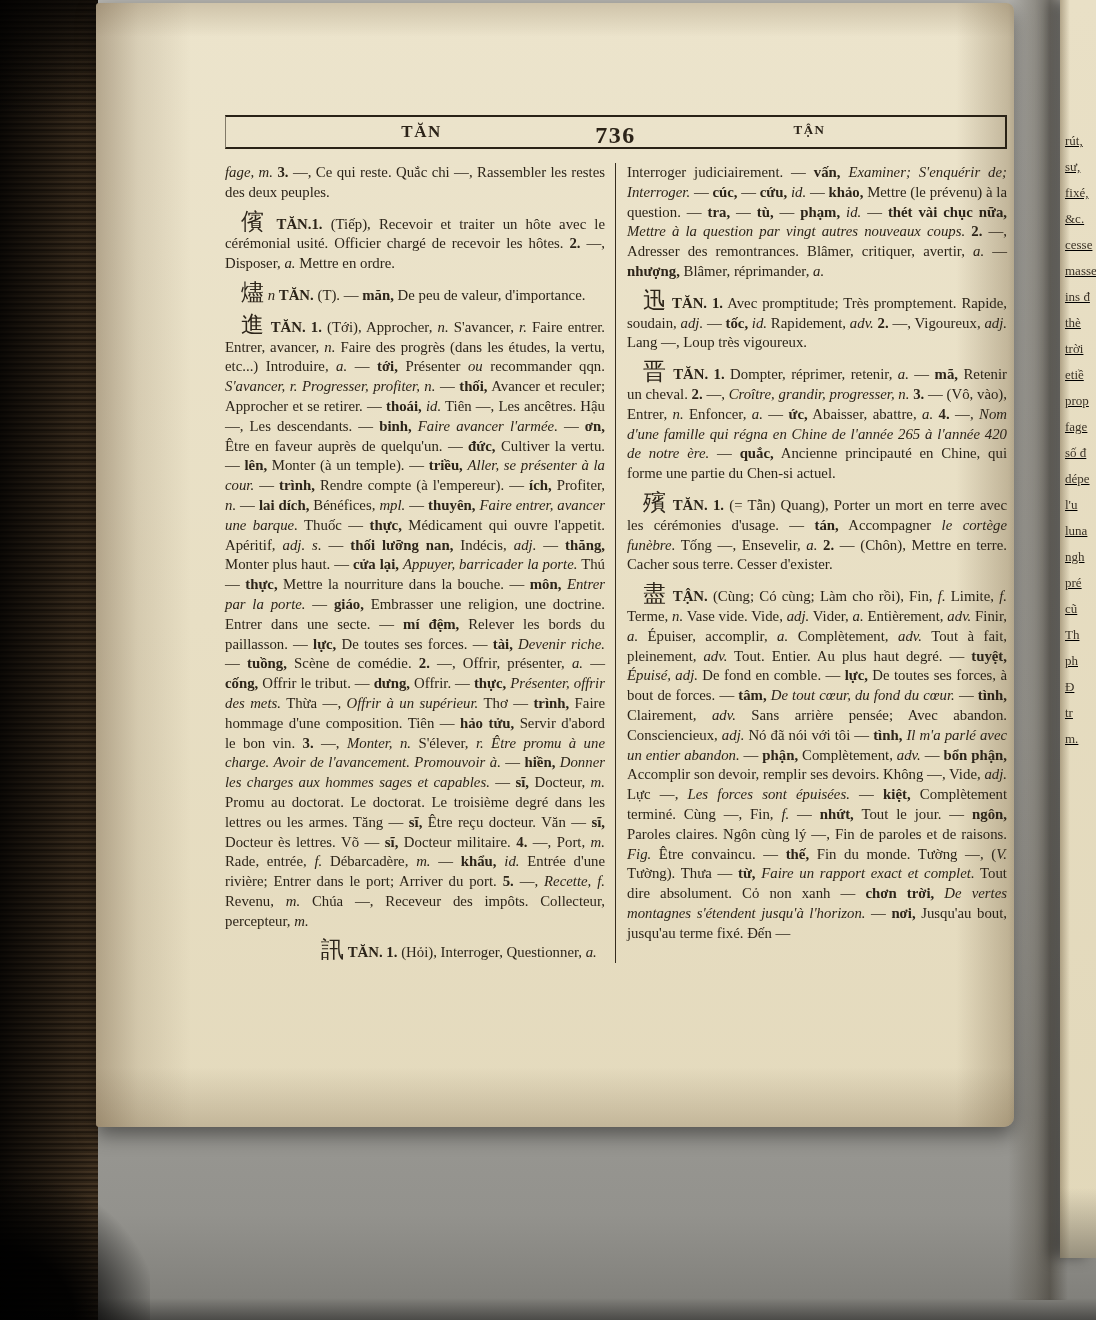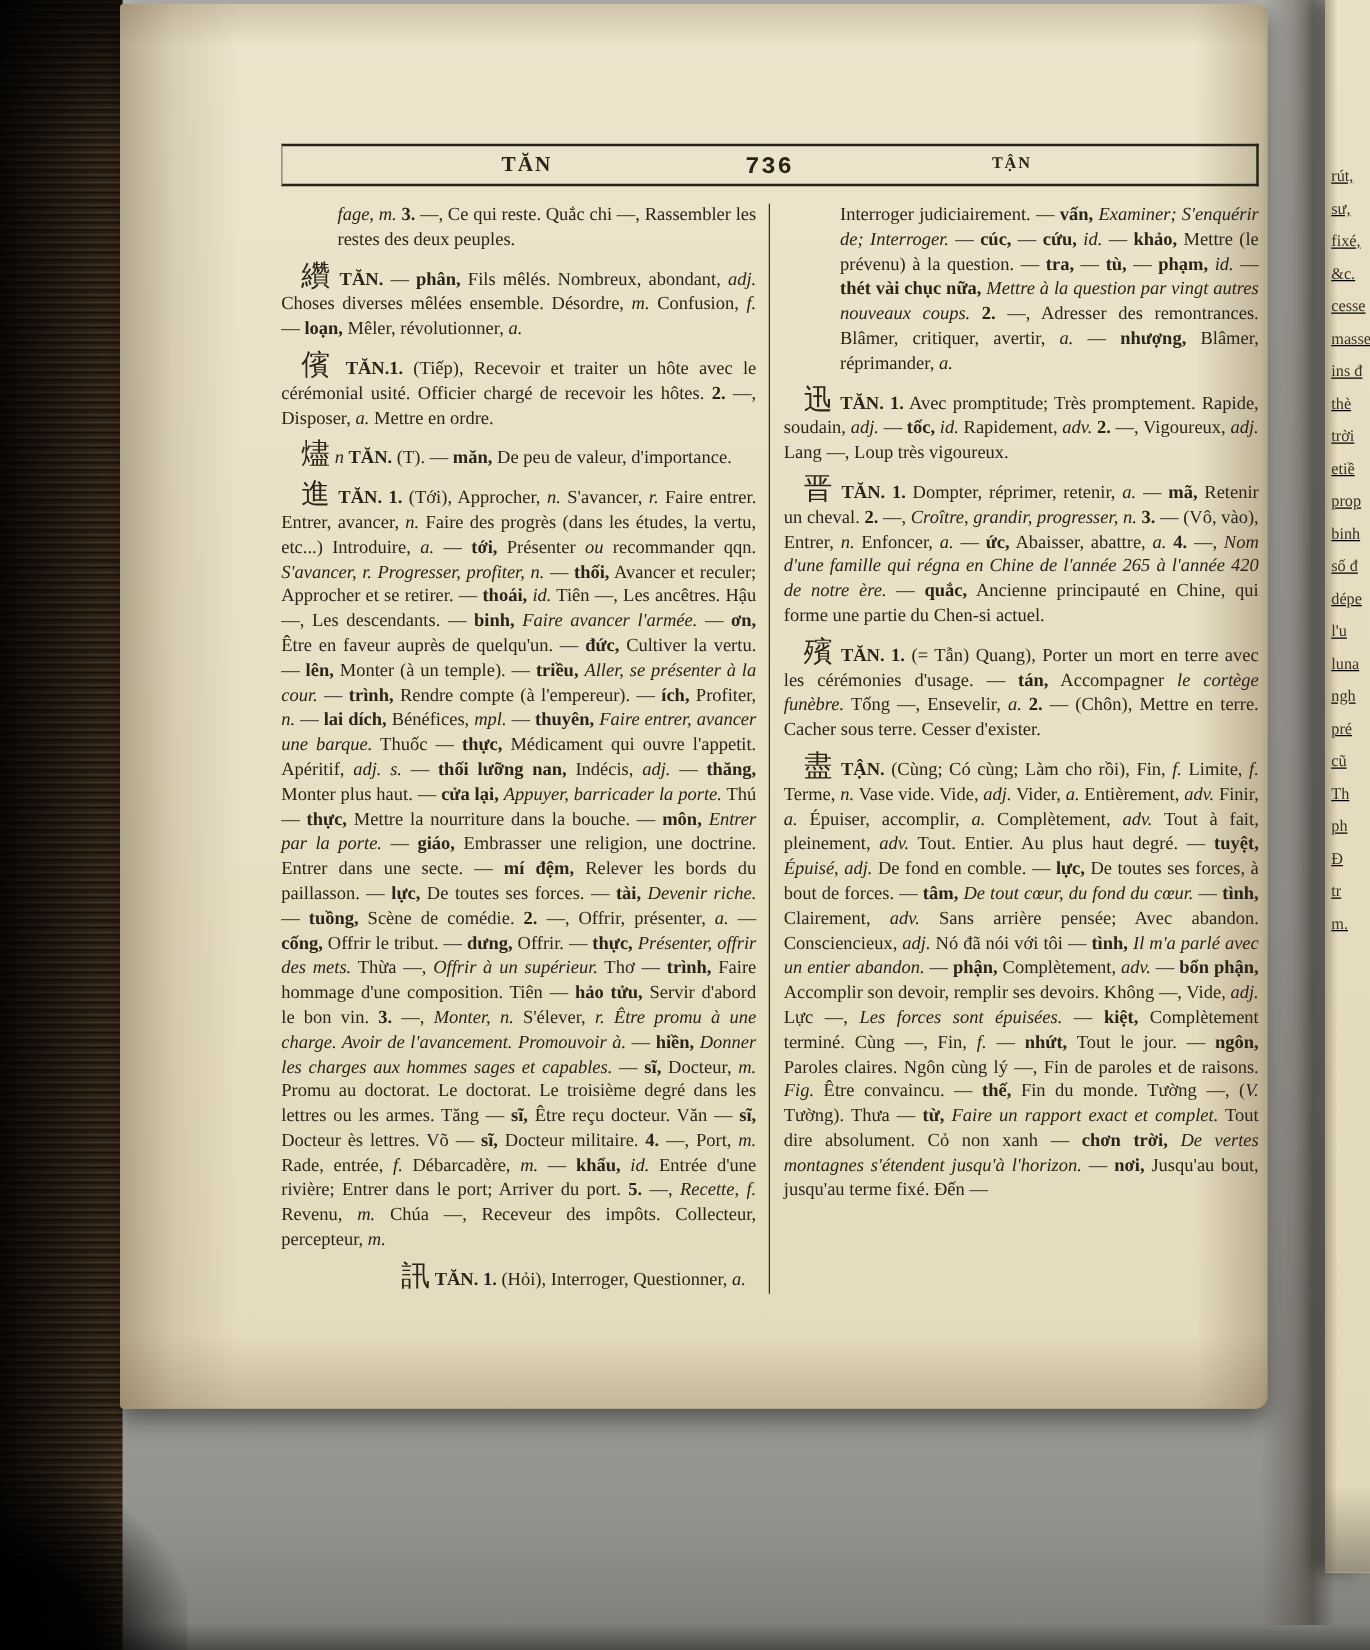--- a/index.html
+++ b/index.html
@@ -43,30 +43,30 @@
 
   .content{position:absolute;left:129px;top:112px;width:782px;color:var(--ink);}
 
   
   .header-band{position:relative;height:34px;box-sizing:border-box;
     border-top:2px solid #292216;border-bottom:2px solid #292216;
     border-right:2px solid #292216;border-left:1px solid rgba(41,34,22,.55);}
   .header-band span{position:absolute;top:5px;font-weight:bold;letter-spacing:1.5px;}
   .hw-left{left:0;width:391px;text-align:center;font-size:17px;}
   .hw-right{right:0;width:391px;text-align:center;font-size:13px;}
-  .pn{left:0;width:100%;text-align:center;font-size:19px;letter-spacing:2px;font-family:Liberation Mono, monospace;}
+  .pn{left:0;width:100%;text-align:center;font-size:24px;letter-spacing:2px;}
 
   
   .cols{display:flex;margin-top:14px;align-items:stretch;}
   .col{width:380px;box-sizing:content-box;font-size:14.8px;line-height:19.8px;
     text-align:justify;color:var(--ink);}
   .col-left{padding-right:10px;}
   .col-right{padding-left:11px;border-left:1.5px solid #352c1f;}
   .para{margin:0;text-indent:16px;}
-  .para.cont{text-indent:0;margin-left:45px;}
+  .para.cont{text-indent:0;}
   .para.entry{margin-top:7px;}
   .para.first{margin-top:0;}
   .para.bigindent{text-indent:96px;}
   .para b{font-weight:bold;}
   .para i{font-style:italic;}
   .han{font-size:23px;line-height:1;font-style:normal;font-weight:normal;
     font-family:"DejaVu Sans", sans-serif;}
 
   
   .page-gap{position:absolute;right:28px;top:0;width:60px;height:1300px;
@@ -95,21 +95,20 @@
 
       <div class="header-band">
         <span class="hw-left">TĂN</span>
         <span class="pn">736</span>
         <span class="hw-right">TẬN</span>
       </div>
 
       <div class="cols">
         <div class="col col-left" id="col-left">
             <p class="para cont first"><i>fage, m.</i> <b>3.</b> —, Ce qui reste. Quắc chi —, Rassembler les restes des deux peuples.</p>
-            <p class="para entry"><span class="han">纘</span> <b>TĂN.</b> — <b>phân,</b> Fils mêlés. Nombreux, abondant, <i>adj.</i> Choses diverses mêlées ensemble. Désordre, <i>m.</i> Confusion, <i>f.</i> — <b>loạn,</b> Mêler, révolutionner, <i>a.</i></p>
             <p class="para entry"><span class="han">儐</span> <b>TĂN.1.</b> (Tiếp), Recevoir et traiter un hôte avec le cérémonial usité. Officier chargé de recevoir les hôtes. <b>2.</b> —, Disposer, <i>a.</i> Mettre en ordre.</p>
             <p class="para entry"><span class="han">燼</span> <i>n</i> <b>TĂN.</b> (T). — <b>măn,</b> De peu de valeur, d'importance.</p>
             <p class="para entry"><span class="han">進</span> <b>TĂN. 1.</b> (Tới), Approcher, <i>n.</i> S'avancer, <i>r.</i> Faire entrer. Entrer, avancer, <i>n.</i> Faire des progrès (dans les études, la vertu, etc...) Introduire, <i>a.</i> — <b>tới,</b> Présenter <i>ou</i> recommander qqn. <i>S'avancer, r. Progresser, profiter, n.</i> — <b>thối,</b> Avancer et reculer; Approcher et se retirer. — <b>thoái,</b> <i>id.</i> Tiên —, Les ancêtres. Hậu —, Les descendants. — <b>binh,</b> <i>Faire avancer l'armée.</i> — <b>ơn,</b> Être en faveur auprès de quelqu'un. — <b>đức,</b> Cultiver la vertu. — <b>lên,</b> Monter (à un temple). — <b>triều,</b> <i>Aller, se présenter à la cour.</i> — <b>trình,</b> Rendre compte (à l'empereur). — <b>ích,</b> Profiter, <i>n.</i> — <b>lai dích,</b> Bénéfices, <i>mpl.</i> — <b>thuyên,</b> <i>Faire entrer, avancer une barque.</i> Thuốc — <b>thực,</b> Médicament qui ouvre l'appetit. Apéritif, <i>adj. s.</i> — <b>thối lưỡng nan,</b> Indécis, <i>adj.</i> — <b>thăng,</b> Monter plus haut. — <b>cửa lại,</b> <i>Appuyer, barricader la porte.</i> Thú — <b>thực,</b> Mettre la nourriture dans la bouche. — <b>môn,</b> <i>Entrer par la porte.</i> — <b>giáo,</b> Embrasser une religion, une doctrine. Entrer dans une secte. — <b>mí đệm,</b> Relever les bords du paillasson. — <b>lực,</b> De toutes ses forces. — <b>tài,</b> <i>Devenir riche.</i> — <b>tuồng,</b> Scène de comédie. <b>2.</b> —, Offrir, présenter, <i>a.</i> — <b>cống,</b> Offrir le tribut. — <b>dưng,</b> Offrir. — <b>thực,</b> <i>Présenter, offrir des mets.</i> Thừa —, <i>Offrir à un supérieur.</i> Thơ — <b>trình,</b> Faire hommage d'une composition. Tiên — <b>hảo tửu,</b> Servir d'abord le bon vin. <b>3.</b> —, <i>Monter, n.</i> S'élever, <i>r. Être promu à une charge. Avoir de l'avancement. Promouvoir à.</i> — <b>hiền,</b> <i>Donner les charges aux hommes sages et capables.</i> — <b>sĩ,</b> Docteur, <i>m.</i> Promu au doctorat. Le doctorat. Le troisième degré dans les lettres ou les armes. Tăng — <b>sĩ,</b> Être reçu docteur. Văn — <b>sĩ,</b> Docteur ès lettres. Võ — <b>sĩ,</b> Docteur militaire. <b>4.</b> —, Port, <i>m.</i> Rade, entrée, <i>f.</i> Débarcadère, <i>m.</i> — <b>khẩu,</b> <i>id.</i> Entrée d'une rivière; Entrer dans le port; Arriver du port. <b>5.</b> —, <i>Recette, f.</i> Revenu, <i>m.</i> Chúa —, Receveur des impôts. Collecteur, percepteur, <i>m.</i></p>
             <p class="para entry bigindent"><span class="han">訊</span> <b>TĂN. 1.</b> (Hỏi), Interroger, Questionner, <i>a.</i></p>
           </div>
         <div class="col col-right" id="col-right">
             <p class="para cont first">Interroger judiciairement. — <b>vấn,</b> <i>Examiner; S'enquérir de; Interroger.</i> — <b>cúc,</b> — <b>cứu,</b> <i>id.</i> — <b>khảo,</b> Mettre (le prévenu) à la question. — <b>tra,</b> — <b>tù,</b> — <b>phạm,</b> <i>id.</i> — <b>thét vài chục nữa,</b> <i>Mettre à la question par vingt autres nouveaux coups.</i> <b>2.</b> —, Adresser des remontrances. Blâmer, critiquer, avertir, <i>a.</i> — <b>nhượng,</b> Blâmer, réprimander, <i>a.</i></p>
             <p class="para entry"><span class="han">迅</span> <b>TĂN. 1.</b> Avec promptitude; Très promptement. Rapide, soudain, <i>adj.</i> — <b>tốc,</b> <i>id.</i> Rapidement, <i>adv.</i> <b>2.</b> —, Vigoureux, <i>adj.</i> Lang —, Loup très vigoureux.</p>
             <p class="para entry"><span class="han">晋</span> <b>TĂN. 1.</b> Dompter, réprimer, retenir, <i>a.</i> — <b>mã,</b> Retenir un cheval. <b>2.</b> —, <i>Croître, grandir, progresser, n.</i> <b>3.</b> — (Vô, vào), Entrer, <i>n.</i> Enfoncer, <i>a.</i> — <b>ức,</b> Abaisser, abattre, <i>a.</i> <b>4.</b> —, <i>Nom d'une famille qui régna en Chine de l'année 265 à l'année 420 de notre ère.</i> — <b>quắc,</b> Ancienne principauté en Chine, qui forme une partie du Chen-si actuel.</p>
             <p class="para entry"><span class="han">殯</span> <b>TĂN. 1.</b> (= Tẫn) Quang), Porter un mort en terre avec les cérémonies d'usage. — <b>tán,</b> Accompagner <i>le cortège funèbre.</i> Tống —, Ensevelir, <i>a.</i> <b>2.</b> — (Chôn), Mettre en terre. Cacher sous terre. Cesser d'exister.</p>
@@ -128,21 +127,21 @@
         <div class="frag">sư,</div>
         <div class="frag">fixé,</div>
         <div class="frag">&amp;c.</div>
         <div class="frag">cesse</div>
         <div class="frag">masse</div>
         <div class="frag">ins đ</div>
         <div class="frag">thè</div>
         <div class="frag">trời</div>
         <div class="frag">etiề</div>
         <div class="frag">prop</div>
-        <div class="frag">binh</div>
+        <div class="frag">fage</div>
         <div class="frag">số đ</div>
         <div class="frag">dépe</div>
         <div class="frag">l'u</div>
         <div class="frag">luna</div>
         <div class="frag">ngh</div>
         <div class="frag">pré</div>
         <div class="frag">cũ</div>
         <div class="frag">Th</div>
         <div class="frag">ph</div>
         <div class="frag">Đ</div>

